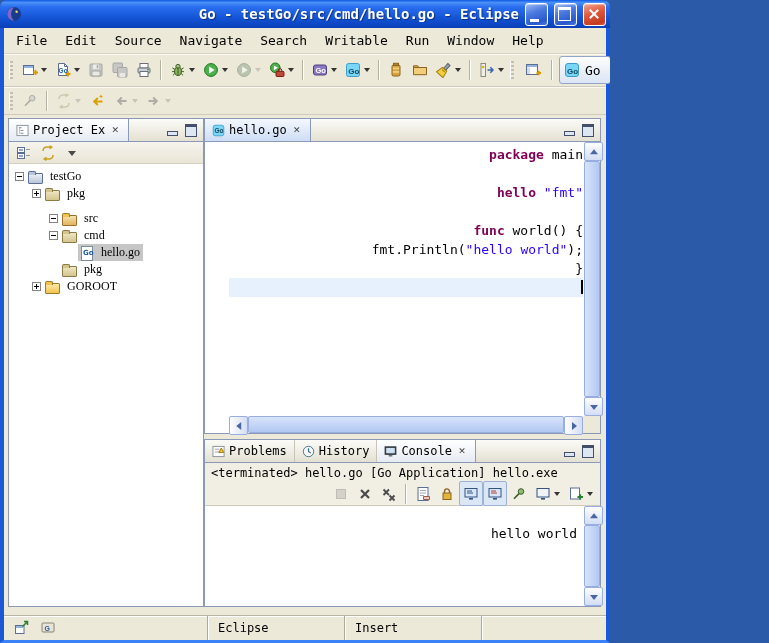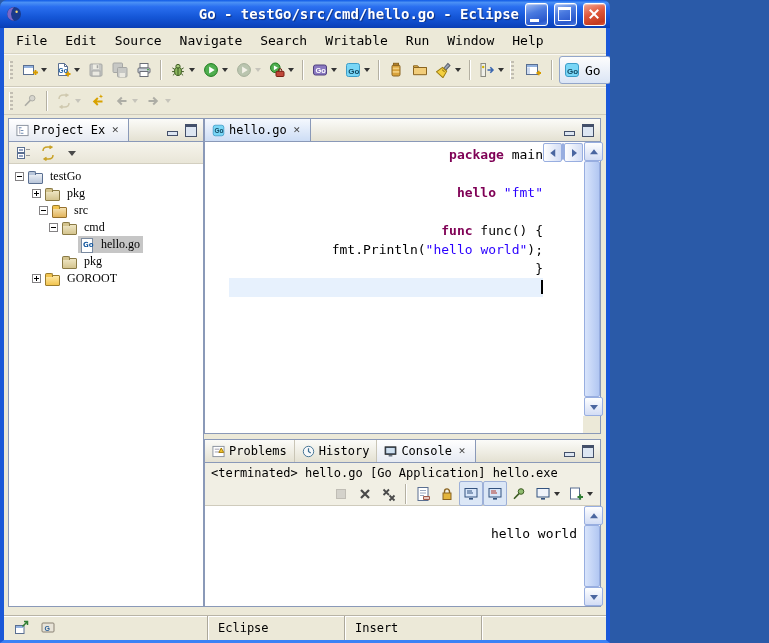--- a/index.html
+++ b/index.html
@@ -73,21 +73,21 @@
   .icon-package-folder::before{background:linear-gradient(180deg,#efe6c4,#d4c48e);border-color:#8a7a45;}
   .icon-package-folder::after{background:#d4c48e;border-color:#8a7a45;}
   .icon-source-folder::before{background:linear-gradient(180deg,#f5e2b2,#e2b45c);border-color:#96702c;}
   .icon-project::before{background:linear-gradient(180deg,#eef1f6,#b9c6da);border-color:#5a6f91;}
   .icon-project::after{background:#b9c6da;border-color:#5a6f91;}
   .icon-go-file::before{left:2px;top:0;width:10px;height:13px;background:#fff;border:1px solid #7a8aa0;border-radius:0;}
   .icon-go-file::after{content:'Go';left:4px;top:3px;width:auto;height:auto;background:none;border:none;font:bold 7px "DejaVu Sans",sans-serif;color:#16599f;}
   .tree-label{padding-left:2px;}
   
   .editor-body{flex:1;display:flex;min-height:0;}
-  .editor-center{flex:1;display:flex;flex-direction:row;min-width:0;margin-left:24px;}
+  .editor-center{flex:1;display:flex;flex-direction:column;min-width:0;margin-left:24px;}
   .code-area{flex:1;background:#fff;overflow:hidden;padding-top:3px;font-size:13px;line-height:19px;}
   .code-line{height:19px;white-space:pre;padding-left:25px;}
   .code-line.current-line{background:#e7f1fd;}
   .tok-keyword{color:#7f0055;font-weight:bold;}
   .tok-string{color:#2a00ff;}
   .tok-plain{color:#000;}
   .caret{display:inline-block;width:2px;height:14px;background:#000;vertical-align:-2px;}
   
   .vstrip{width:17px;flex:none;display:flex;flex-direction:column;}
   .scroll-v{flex:1;display:flex;flex-direction:column;background:#f0f1f6;border-left:1px solid #fff;}
@@ -432,21 +432,21 @@
                 <span class="tree-label">testGo</span>
               </span>
             </div>
             <div class="tree-row" style="padding-left: 23px;">
               <span class="expander plus"></span>
               <span class="row-core">
                 <span class="tree-icon icon-package-folder"></span>
                 <span class="tree-label">pkg</span>
               </span>
             </div>
-            <div class="tree-row" style="padding-left: 30px;">
+            <div class="tree-row" style="padding-left: 40px; margin-top: 8px;">
               <span class="expander minus"></span>
               <span class="row-core">
                 <span class="tree-icon icon-source-folder"></span>
                 <span class="tree-label">src</span>
               </span>
             </div>
             <div class="tree-row" style="padding-left: 40px;">
               <span class="expander minus"></span>
               <span class="row-core">
                 <span class="tree-icon icon-package-folder"></span>
@@ -496,21 +496,21 @@
               <span class="vc-btn maximize"></span>
             </span>
           </div>
           <div class="editor-body">
             <div class="editor-center">
               <div class="code-area">
                   <div class="code-line"><span class="tok-keyword">package</span><span class="tok-plain"> main</span></div>
                   <div class="code-line"></div>
                   <div class="code-line"><span class="tok-keyword">hello</span><span class="tok-plain"> </span><span class="tok-string">"fmt"</span></div>
                   <div class="code-line"></div>
-                  <div class="code-line"><span class="tok-keyword">func</span><span class="tok-plain"> func() {</span></div>
+                  <div class="code-line"><span class="tok-keyword">func</span><span class="tok-plain"> world() {</span></div>
                   <div class="code-line"><span class="tok-plain">    fmt.Println(</span><span class="tok-string">"hello world"</span><span class="tok-plain">);</span></div>
                   <div class="code-line"><span class="tok-plain">}</span></div>
                   <div class="code-line current-line"><span class="caret"></span></div>
                 </div>
               <div class="scroll-h">
                 <span class="sb-btn left"></span>
                 <span class="sb-thumb"></span>
                 <span class="sb-btn right"></span>
               </div>
             </div>

